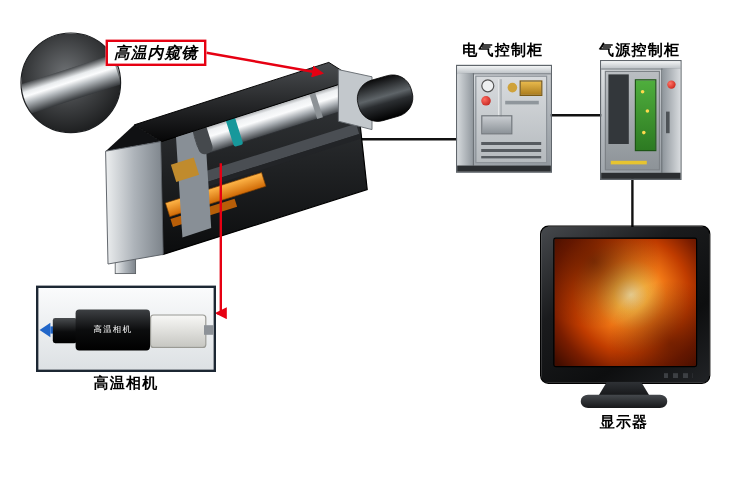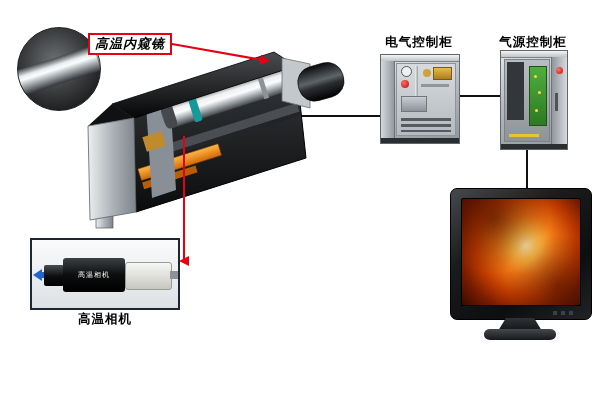--- a/index.html
+++ b/index.html
@@ -241,14 +241,15 @@
     <div class="cam-rod"></div>
   </div>
   <div class="lbl center lbl-camera">高温相机</div>
 
   <div class="monitor">
     <div class="screen"></div>
     <div class="monitor-btns"></div>
   </div>
   <div class="stand-neck"></div>
   <div class="stand-base"></div>
+  <div class="lbl center lbl-monitor">显示器</div>
 
 </div>
 
 </body></html>

